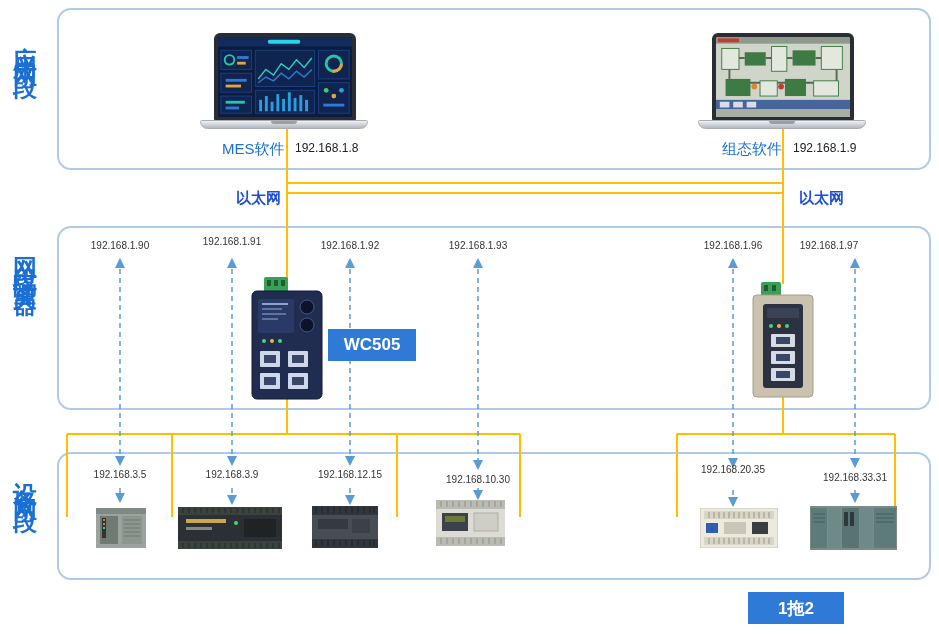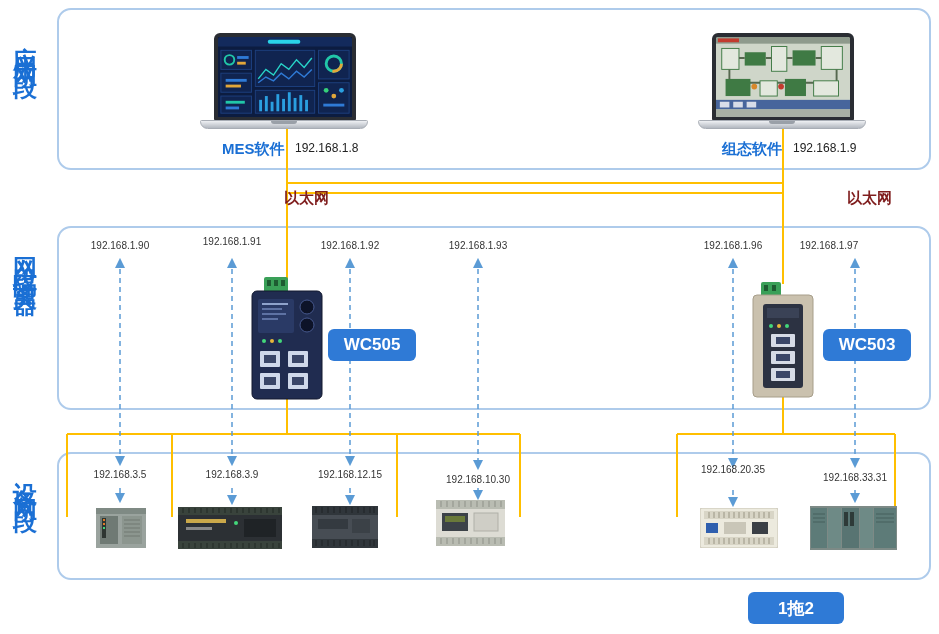--- a/index.html
+++ b/index.html
@@ -12,26 +12,26 @@
     box-sizing:border-box;
   }
   .overlay{position:absolute;left:0;top:0;width:939px;height:634px;pointer-events:none;}
   .side-label{
     position:absolute;left:13px;color:#1a6fd4;font-weight:bold;font-size:24px;line-height:1;
     writing-mode:vertical-rl;text-orientation:upright;letter-spacing:9px;white-space:nowrap;
   }
   .ip{
     position:absolute;transform:translateX(-50%);font-size:10px;color:#333;white-space:nowrap;
   }
-  .sw-name{position:absolute;font-size:15px;font-weight:bold;color:#1a6fd4;white-space:nowrap;text-align:center;}
+  .sw-name{position:absolute;font-size:15px;font-weight:normal;color:#1a6fd4;white-space:nowrap;text-align:center;}
   .sw-ip{position:absolute;font-size:12px;color:#222;white-space:nowrap;}
-  .eth{position:absolute;font-size:15px;font-weight:bold;color:#7f1d1d;white-space:nowrap;margin-left:48px;}
+  .eth{position:absolute;font-size:15px;font-weight:bold;color:#1d4ed8;white-space:nowrap;}
   .badge{
     position:absolute;background:#2f7ad6;color:#fff;font-weight:bold;font-size:17px;
-    border-radius:6px;display:flex;align-items:center;justify-content:center;white-space:nowrap;
+    border-radius:0;display:flex;align-items:center;justify-content:center;white-space:nowrap;
   }
   .laptop{position:absolute;}
   .lt-screen{
     position:absolute;box-sizing:border-box;border:4px solid #2a2d33;background:#000;
     border-radius:6px 6px 2px 2px;overflow:hidden;
   }
   .lt-screen svg{display:block;width:100%;height:100%;}
   .lt-base{
     position:absolute;height:9px;background:linear-gradient(#eef0f3,#b3b8c0);
     border-radius:2px 2px 10px 10px;border:1px solid #a8adb5;box-sizing:border-box;
@@ -229,21 +229,20 @@
       <circle cx="28" cy="44" r="2" fill="#e8b73a"></circle>
       <circle cx="36" cy="44" r="2" fill="#43d77a"></circle>
       <rect x="20" y="52" width="24" height="13" rx="1" fill="#d6dbe6"></rect>
       <rect x="20" y="69" width="24" height="13" rx="1" fill="#d6dbe6"></rect>
       <rect x="20" y="86" width="24" height="13" rx="1" fill="#d6dbe6"></rect>
       <rect x="25" y="55" width="14" height="7" fill="#3a4668"></rect>
       <rect x="25" y="72" width="14" height="7" fill="#3a4668"></rect>
       <rect x="25" y="89" width="14" height="7" fill="#3a4668"></rect>
     </svg>
   </div>
-  <div class="badge" style="left:823px;top:329px;width:88px;height:32px">WC503</div>
 
   <span class="ip" style="left:120px;top:469px">192.168.3.5</span>
   <span class="ip" style="left:232px;top:469px">192.168.3.9</span>
   <span class="ip" style="left:350px;top:469px">192.168.12.15</span>
   <span class="ip" style="left:478px;top:474px">192.168.10.30</span>
   <span class="ip" style="left:733px;top:464px">192.168.20.35</span>
   <span class="ip" style="left:855px;top:472px">192.168.33.31</span>
 
   <div class="device" style="left:96px;top:504px">
     <svg width="50" height="48">

